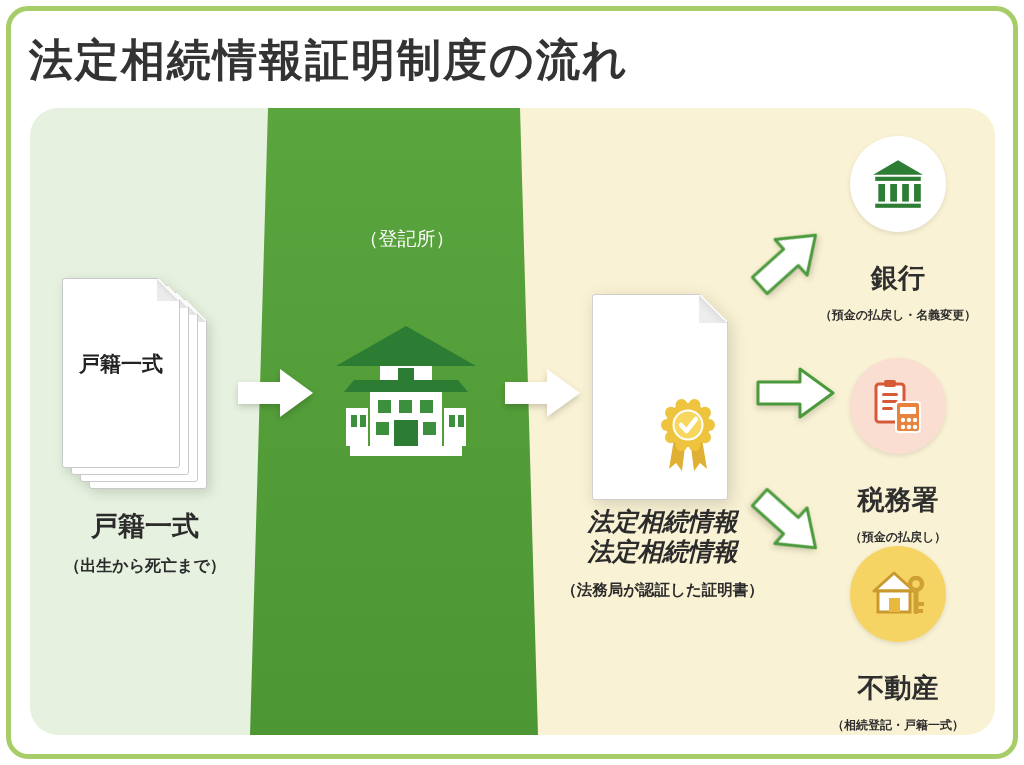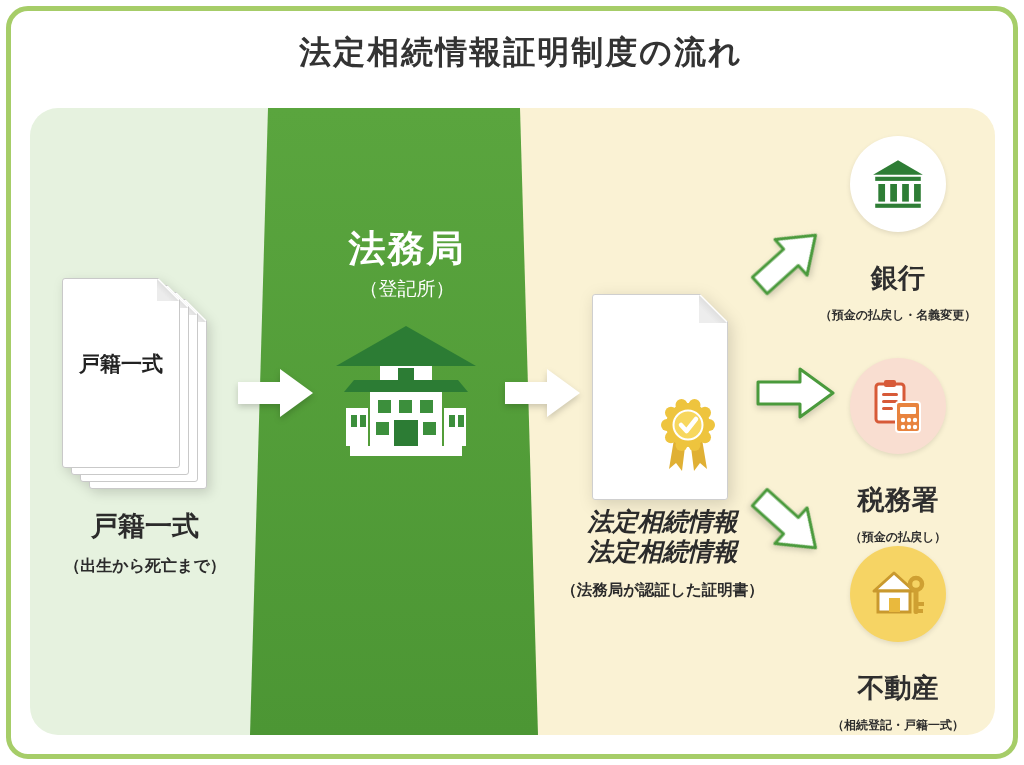--- a/index.html
+++ b/index.html
@@ -1,21 +1,21 @@
 <!DOCTYPE html>
 <html><head>
 <meta charset="utf-8">
 <style>
   html,body{margin:0;padding:0;background:#ffffff;}
   body{width:1024px;height:765px;position:relative;overflow:hidden;
        font-family:"Liberation Sans","DejaVu Sans",sans-serif;color:#2e2e2e;}
   .stage{position:absolute;inset:0;}
   .frame{position:absolute;inset:6px;border:5px solid #a6cd68;border-radius:22px;background:#fff;box-sizing:border-box;}
-  .title{position:absolute;top:20px;left:18px;right:0;text-align:center;
-         font-size:32px;font-weight:800;letter-spacing:2px;color:#333;}
+  .title{position:absolute;top:20px;left:18px;right:0;text-align:left;
+         font-size:44px;font-weight:800;letter-spacing:2px;color:#333;}
   .diagram{position:absolute;left:19px;top:97px;width:965px;height:627px;
            border-radius:28px;overflow:hidden;}
   .bg-left{position:absolute;left:0;top:0;width:430px;height:100%;background:#e6f2df;}
   .bg-right{position:absolute;left:430px;right:0;top:0;bottom:0;background:#faf2d4;}
   .bg-band{position:absolute;inset:0;background:linear-gradient(180deg,#5aa53e 0%,#4c9634 100%);
            clip-path:polygon(238px 0,490px 0,508px 100%,220px 100%);}
 
   
   .doc-stack{position:absolute;left:32px;top:170px;width:152px;height:218px;
              filter:drop-shadow(3px 4px 6px rgba(0,0,0,.15));}
@@ -97,21 +97,20 @@
       <div class="caption left-caption">
         <div class="cap-main">戸籍一式</div>
         <div class="cap-sub">（出生から死亡まで）</div>
       </div>
 
       <svg class="arrow arrow-1" viewBox="0 0 80 56">
         <polygon points="2,17 44,17 44,4 77,28 44,52 44,39 2,39" fill="#ffffff"></polygon>
       </svg>
 
       <div class="center-title">
-        <div class="main">法務局</div>
         <div class="sub">（登記所）</div>
       </div>
       <svg class="building" viewBox="0 0 172 152">
         <polygon points="86,6 16,46 156,46" fill="#2c7c34"></polygon>
         <rect x="60" y="46" width="52" height="16" fill="#ffffff"></rect>
         <rect x="78" y="48" width="16" height="14" fill="#2c7c34"></rect>
         <polygon points="24,72 148,72 138,60 34,60" fill="#2c7c34"></polygon>
         <rect x="50" y="72" width="72" height="54" fill="#ffffff"></rect>
         <rect x="58" y="80" width="13" height="13" fill="#3c8f3c"></rect>
         <rect x="79" y="80" width="13" height="13" fill="#3c8f3c"></rect>

